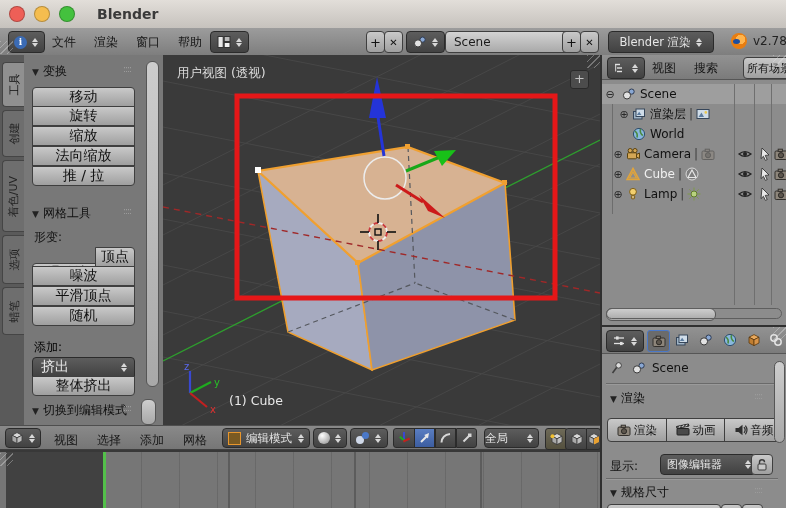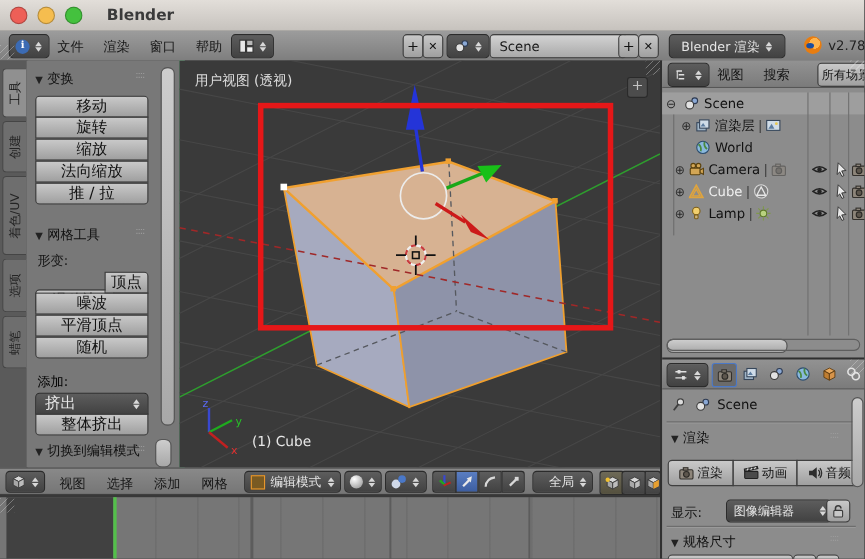--- a/index.html
+++ b/index.html
@@ -430,21 +430,21 @@
       <svg width="12" height="12" viewBox="0 0 12 12">
           <path d="M1.5 10.5 Q2 3 10 2" fill="none" stroke="#d8d8d8" stroke-width="2"></path>
         </svg>
     </div>
     <div class="hbtn btn-dark seg" style="left:457px;width:21px;border-radius:0 3px 3px 0;">
       <svg width="12" height="12" viewBox="0 0 12 12">
           <line x1="2.5" y1="9.5" x2="8" y2="4" stroke="#d8d8d8" stroke-width="2"></line>
           <rect x="7" y="1.5" width="3.5" height="3.5" fill="#d8d8d8"></rect>
         </svg>
     </div>
-    <div class="hbtn btn-dark" style="left:484px;width:55px;justify-content:flex-start;padding-left:14px;">
+    <div class="hbtn btn-dark" style="left:484px;width:55px;justify-content:flex-start;padding-left:0;">
       <span>全局</span>
       <span class="spinner" style="margin-left:auto;margin-right:4px;"></span>
     </div>
     <div class="small-cube-btn btn-dark" style="left:545px;background:linear-gradient(#6e6a58,#54503e);">
       <svg class="icon14">
           <use href="#sym-cubeicon"></use>
           <circle cx="2.5" cy="4.2" r="2" fill="#f0c030"></circle>
         </svg>
     </div>
     <div class="small-cube-btn btn-dark seg" style="left:566px;">

